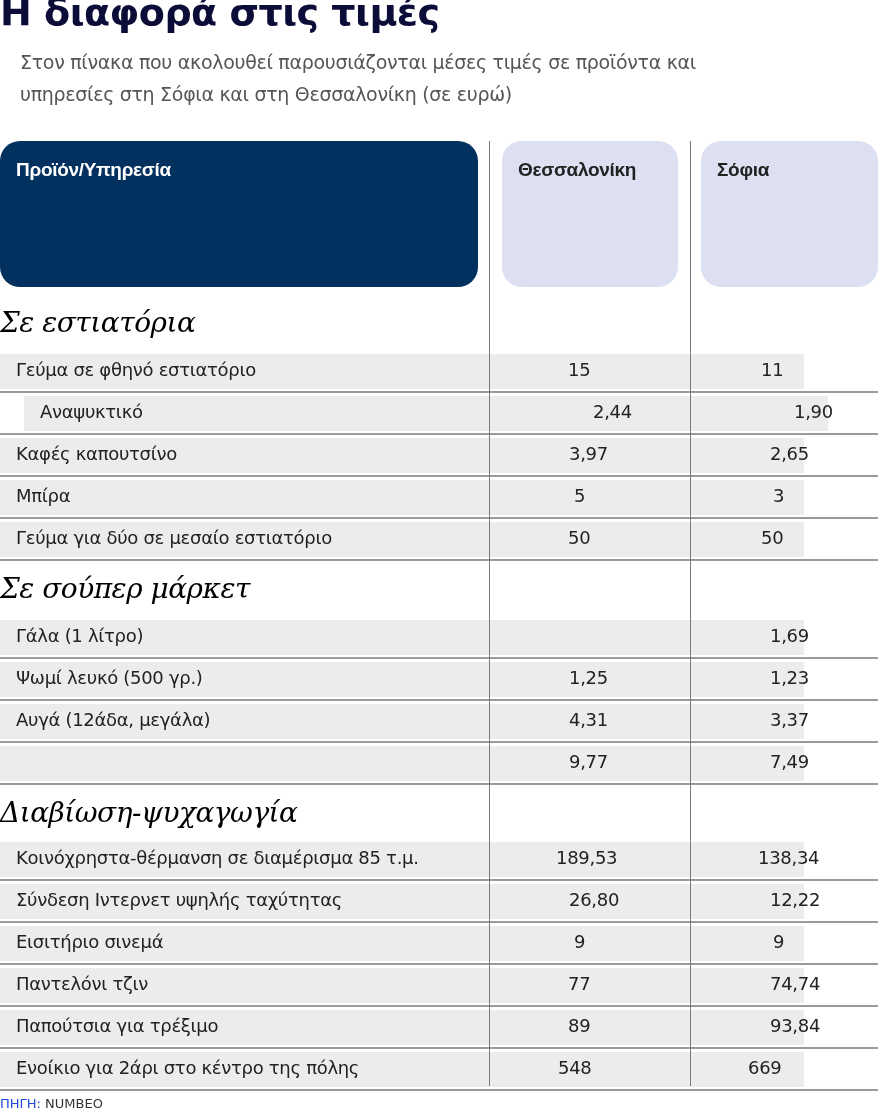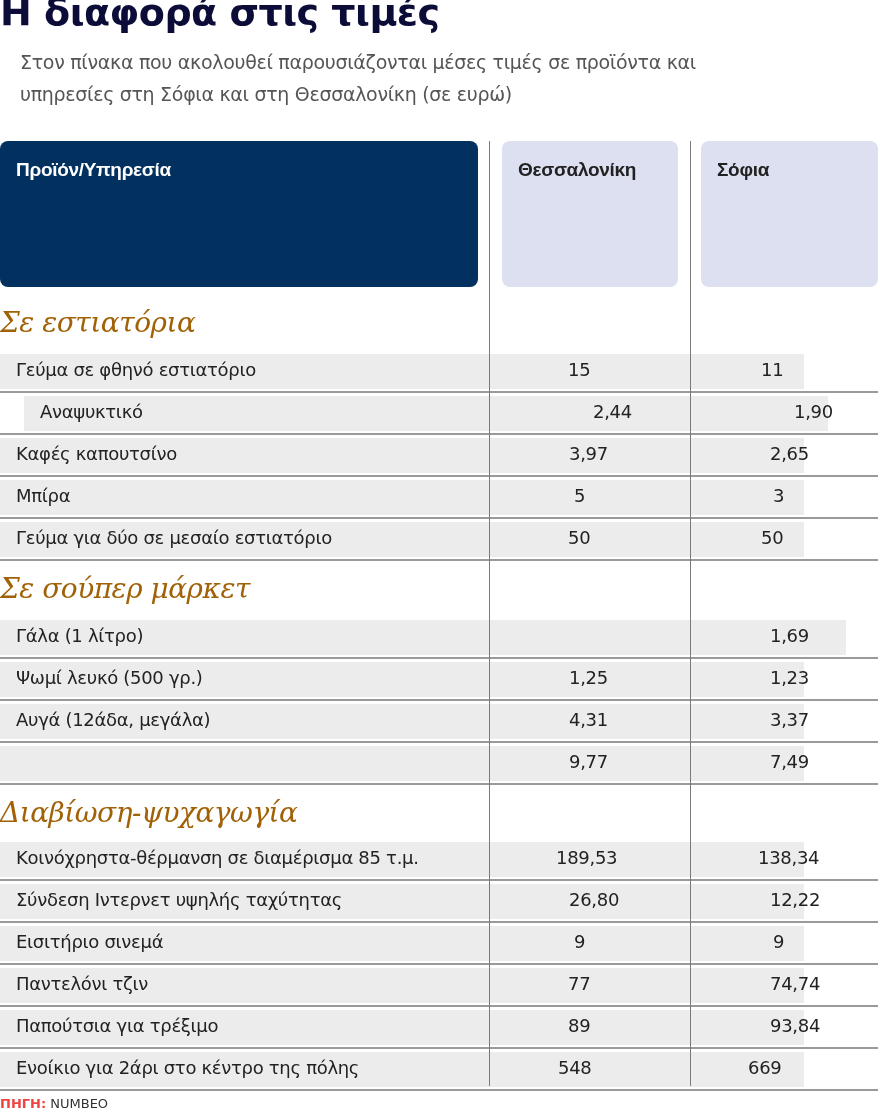--- a/index.html
+++ b/index.html
@@ -1,32 +1,32 @@
 <!DOCTYPE html>
 <html><head>
 <meta charset="utf-8">
 <style>
   html, body { margin: 0; padding: 0; background: #ffffff; }
   body { width: 880px; height: 1114px; position: relative; overflow: hidden; font-family: "DejaVu Sans", sans-serif; }
   .title { position: absolute; left: 0; top: -10px; font-family: "DejaVu Sans", sans-serif; font-weight: bold; font-size: 38px; color: #0b0c38; letter-spacing: -0.5px; white-space: nowrap; }
   .subtitle { position: absolute; left: 12px; top: 46px; width: 760px; font-family: "DejaVu Sans", sans-serif; font-size: 19px; line-height: 32px; color: #555555; font-weight: normal; letter-spacing: -0.3px; margin-left: 8px; }
-  .hdr { position: absolute; top: 141px; height: 146px; border-radius: 8px; box-sizing: border-box; padding: 18px 0 0 16px; font-family: "Liberation Sans", sans-serif; font-size: 19px; font-weight: bold; letter-spacing: -0.3px; }
+  .hdr { position: absolute; top: 141px; height: 146px; border-radius: 20px; box-sizing: border-box; padding: 18px 0 0 16px; font-family: "Liberation Sans", sans-serif; font-size: 19px; font-weight: bold; letter-spacing: -0.3px; }
   .hdr-product { left: 0; width: 478px; background: #02305f; color: #ffffff; }
   .hdr-thess { left: 502px; width: 176px; background: #dce0f1; color: #222222; }
   .hdr-sofia { left: 701px; width: 177px; background: #dce0f1; color: #222222; }
   .vline { position: absolute; top: 141px; width: 1px; height: 945px; background: #7a7a7a; }
-  .section-title { position: absolute; left: 0; font-family: "DejaVu Serif", serif; font-style: italic; font-size: 28px; color: #a16207; letter-spacing: -0.5px; }
+  .section-title { position: absolute; left: 0; font-family: "DejaVu Serif", serif; font-style: italic; font-size: 28px; color: #000000; letter-spacing: -0.5px; }
   .row { position: absolute; left: 0; width: 804px; height: 35px; background: #ececec; }
   .row-line { position: absolute; left: 0; width: 878px; height: 2px; background: #9a9a9a; }
   .cell-label { position: absolute; left: 16px; top: 5px; font-family: "DejaVu Sans", sans-serif; font-size: 18px; color: #222222; white-space: nowrap; letter-spacing: -0.3px; }
   .cell-val { position: absolute; top: 5px; font-family: "DejaVu Sans", sans-serif; font-size: 18px; color: #222222; white-space: nowrap; letter-spacing: -0.3px; }
   .cell-thess { left: 490px; width: 200px; }
   .cell-sofia { left: 691px; width: 187px; }
   .source { position: absolute; left: 0; top: 1096px; font-family: "DejaVu Sans", sans-serif; font-size: 13px; color: #333333; }
-  .source b { font-weight: bold; color: #ef4444; }
+  .source b { font-weight: normal; color: #1d4ed8; }
 </style>
 </head>
 <body>
 
 <div class="title">Η διαφορά στις τιμές</div>
 <div class="subtitle">Στον πίνακα που ακολουθεί παρουσιάζονται μέσες τιμές σε προϊόντα και υπηρεσίες στη Σόφια και στη Θεσσαλονίκη (σε ευρώ)</div>
 
 <div class="hdr hdr-product">Προϊόν/Υπηρεσία</div>
 <div class="hdr hdr-thess">Θεσσαλονίκη</div>
 <div class="hdr hdr-sofia">Σόφια</div>
@@ -57,21 +57,21 @@
       <div class="cell-val cell-sofia" style="padding-left: 82px;">3</div>
     </div>
     <div class="row-line" style="top: 517px;"></div>
     <div class="row" style="top: 522px;">
       <div class="cell-label">Γεύμα για δύο σε μεσαίο εστιατόριο</div>
       <div class="cell-val cell-thess" style="padding-left: 78px;">50</div>
       <div class="cell-val cell-sofia" style="padding-left: 70px;">50</div>
     </div>
     <div class="row-line" style="top: 559px;"></div>
     <div class="section-title" style="top: 572px;">Σε σούπερ μάρκετ</div>
-    <div class="row" style="top: 620px; padding-left: 42px;">
+    <div class="row" style="top: 620px;">
       <div class="cell-label">Γάλα (1 λίτρο)</div>
       <div class="cell-val cell-sofia" style="padding-left: 79px;">1,69</div>
     </div>
     <div class="row-line" style="top: 657px;"></div>
     <div class="row" style="top: 662px;">
       <div class="cell-label">Ψωμί λευκό (500 γρ.)</div>
       <div class="cell-val cell-thess" style="padding-left: 79px;">1,25</div>
       <div class="cell-val cell-sofia" style="padding-left: 79px;">1,23</div>
     </div>
     <div class="row-line" style="top: 699px;"></div>

